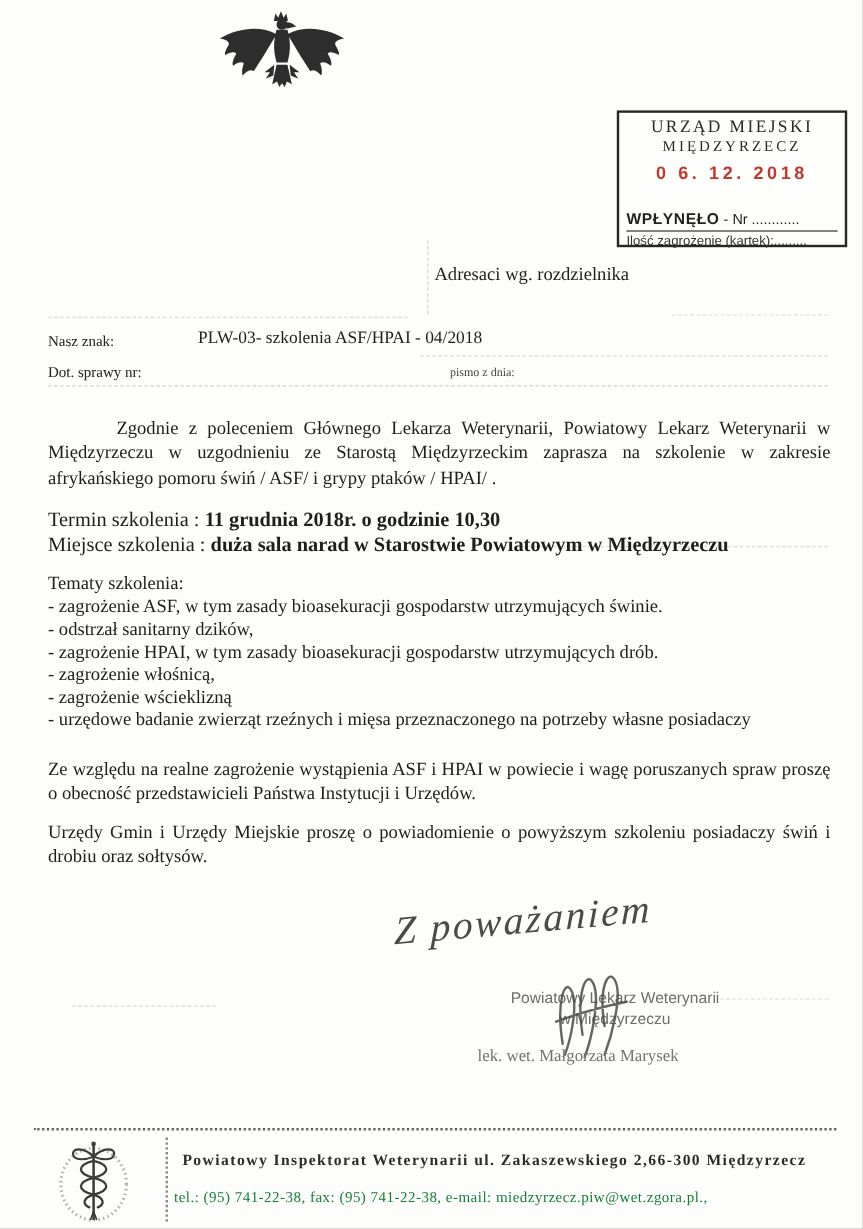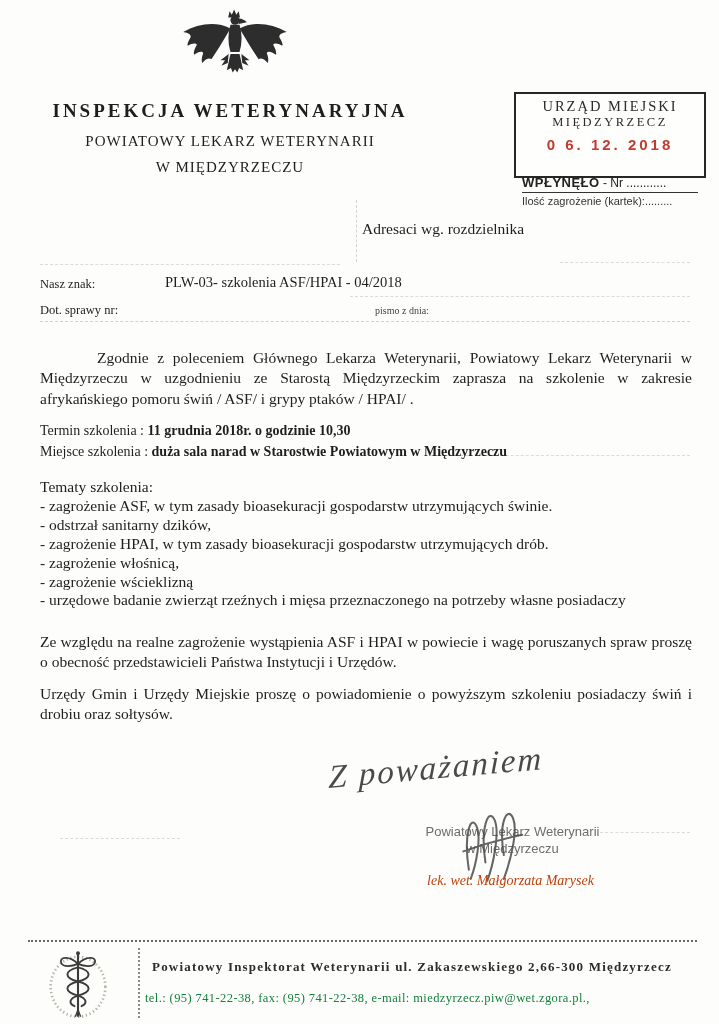--- a/index.html
+++ b/index.html
@@ -11,21 +11,21 @@
   }
   
   .eagle { position:absolute; left:176px; top:4px; width:118px; height:88px; }
   .date-line { position:absolute; top:47px; left:380px; width:312px;
     text-align:right; font-size:16px; letter-spacing:.4px; }
   .org-block { position:absolute; left:30px; top:100px; width:400px; text-align:center; }
   .org-name { font-size:19px; font-weight:bold; letter-spacing:3px; }
   .org-sub1 { margin-top:11px; font-size:15px; letter-spacing:1px; }
   .org-sub2 { margin-top:9px; font-size:15px; letter-spacing:1px; }
   
-  .stamp { position:absolute; left:514px; top:92px; width:192px; height:86px;
+  .stamp { position:absolute; left:514px; top:92px; width:192px; height:114px;
     border:2.5px solid #262626; background:rgba(255,255,255,.6);
     font-family:"Liberation Sans", sans-serif; }
   .stamp-l1 { text-align:center; margin-top:4px; font-size:14.5px; letter-spacing:2px; color:#2a2a2a;
     font-family:"Liberation Serif", serif; }
   .stamp-l2 { text-align:center; font-size:12.5px; letter-spacing:2.5px; color:#2a2a2a;
     font-family:"Liberation Serif", serif; }
   .stamp-date { text-align:center; margin-top:6px; font-size:15px; font-weight:bold;
     letter-spacing:3px; }
   .stamp-recv { margin:22px 6px 0 6px; font-size:12px; color:#222; white-space:nowrap; }
   .stamp-recv b { font-size:13px; letter-spacing:.5px; }
@@ -33,37 +33,37 @@
     font-size:11px; color:#333; white-space:nowrap; }
   
   .addressee { position:absolute; left:362px; top:220px; font-size:15.5px; }
   .ref-label { position:absolute; font-size:12.5px; color:#222; }
   .ref-value { position:absolute; font-size:14.5px; }
   .pismo { position:absolute; left:375px; top:305px; font-size:10px; color:#444; }
   
   .body-par { position:absolute; left:40px; width:652px; font-size:15.5px;
     line-height:1.32; text-align:justify; }
   .p1 { top:348px; text-indent:57px; }
-  .line-row { position:absolute; left:40px; width:652px; font-size:14px; }
+  .line-row { position:absolute; left:40px; width:652px; font-size:17px; }
   .bold { font-weight:bold; }
   .topics { position:absolute; left:40px; top:478px; width:660px; font-size:15.5px;
     line-height:1.22; }
   .p2 { top:632px; }
   .p3 { top:684px; }
   
   .closing { position:absolute; left:328px; top:748px; width:250px;
     font-style:italic; font-size:33px; color:#2b2b2b;
     transform:rotate(-5deg) skewX(-6deg); letter-spacing:2px; opacity:.85; }
   .sig-title { position:absolute; left:415px; width:195px; text-align:center;
     font-family:"Liberation Sans", sans-serif; font-size:13px; color:#6e6e6e; }
   .sig-t1 { top:824px; }
   .sig-t2 { top:841px; }
   .sig-scribble { position:absolute; left:452px; top:798px; width:100px; height:92px; }
-  .sig-name { position:absolute; left:398px; top:873px; width:225px; text-align:center;
-    font-style:italic; font-size:14px; color:#c2410c; }
+  .sig-name { position:absolute; left:398px; top:873px; width:225px; 
+    font-size:14px; color:#737373; }
   
   .footer-rule { position:absolute; left:28px; right:22px; top:940px;
     border-top:2px dotted #666; }
   .caduceus { position:absolute; left:40px; top:948px; width:76px; height:74px; }
   .footer-vline { position:absolute; left:138px; top:948px; height:70px;
     border-left:2px dotted #8a8a85; }
   .footer-l1 { position:absolute; left:152px; top:959px; font-size:13px;
     letter-spacing:1.2px; font-weight:600; color:#2c2c2c; white-space:nowrap; }
   .footer-l2 { position:absolute; left:145px; top:991px; font-size:12.5px;
     letter-spacing:.4px; color:#15803d; white-space:nowrap; }
@@ -93,25 +93,20 @@
       <path d="M60 22 c-3 10 -3 20 0 30 h10 c3 -10 3 -20 0 -30 z"></path>
       <path d="M60 26 C45 18 25 20 8 30 c6 1 9 3 8 6 c-3 5 -4 8 -3 9 c5 -3 9 -3 10 -1 c-3 5 -4 9 -3 11 c5 -4 9 -4 10 -2 c-2 5 -2 9 -1 11 c4 -5 8 -6 10 -4 l9 -14 z"></path>
       <path d="M70 26 C85 18 105 20 122 30 c-6 1 -9 3 -8 6 c3 5 4 8 3 9 c-5 -3 -9 -3 -10 -1 c3 5 4 9 3 11 c-5 -4 -9 -4 -10 -2 c2 5 2 9 1 11 c-4 -5 -8 -6 -10 -4 l-9 -14 z"></path>
       <path d="M58 54 l-9 7 5 0 -4 6 7 -3 z"></path>
       <path d="M72 54 l9 7 -5 0 4 6 -7 -3 z"></path>
       <path d="M60 54 l-4 18 4.5 -2.5 2 5 2.5 -3.5 2.5 3.5 2 -5 4.5 2.5 -4 -18 z"></path>
     </g>
   </svg>
 
 
-  <div class="org-block">
-    <div class="org-name">INSPEKCJA WETERYNARYJNA</div>
-    <div class="org-sub1">POWIATOWY LEKARZ WETERYNARII</div>
-    <div class="org-sub2">W MIĘDZYRZECZU</div>
-  </div>
 
   <div class="stamp">
     <div class="stamp-l1">URZĄD MIEJSKI</div>
     <div class="stamp-l2">MIĘDZYRZECZ</div>
     <div class="stamp-date" style="color: rgb(194, 57, 46);">0 6.  12.  2018</div>
     <div class="stamp-recv"><b>WPŁYNĘŁO</b><span> - Nr ............</span></div>
     <div class="stamp-att">Ilość zagrożenie (kartek):.........</div>
   </div>
 
   <div class="addressee">Adresaci wg. rozdzielnika</div>

